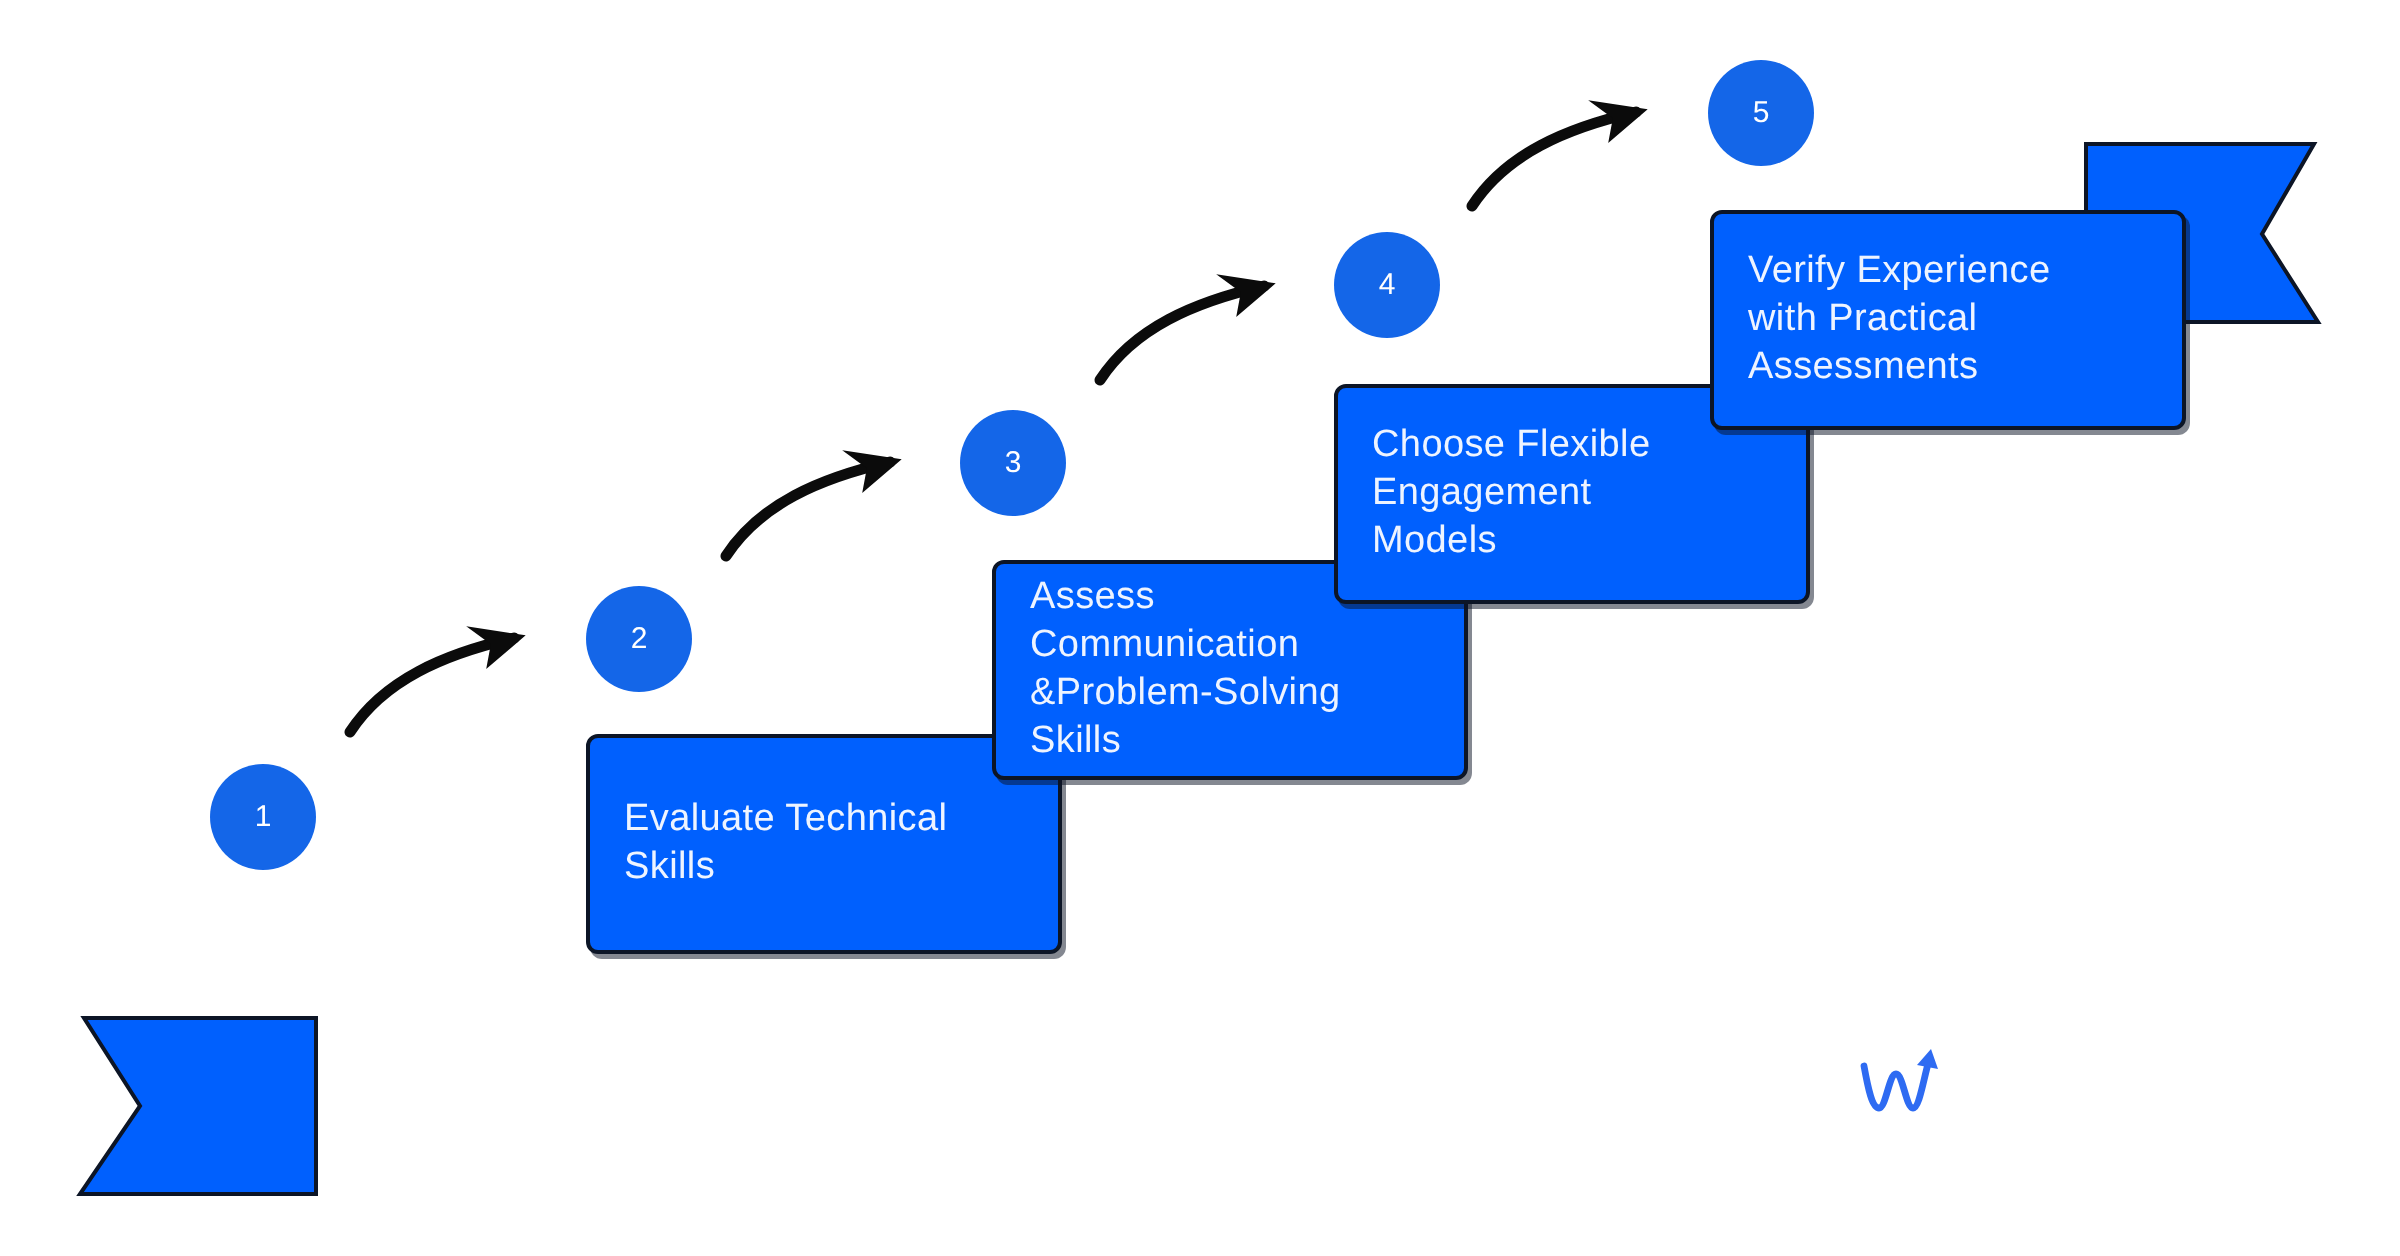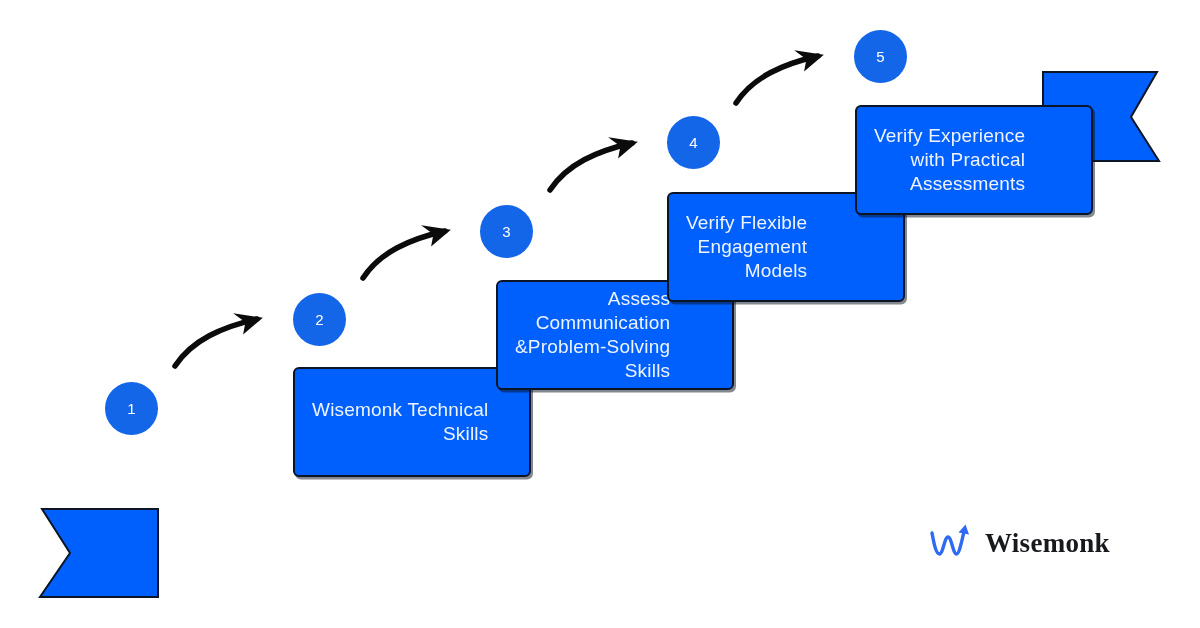--- a/index.html
+++ b/index.html
@@ -22,21 +22,20 @@
   .c5{left:854px;top:30px}
   
   .box{
     position:absolute;width:238px;height:110px;box-sizing:border-box;
     background:var(--box-blue,#0060fe);
     border:2px solid var(--outline,#0c1526);
     border-radius:6px;
     box-shadow:2px 2.5px 0 rgba(9,18,35,0.5);
     display:flex;align-items:center;
     padding:0 12px 0 17px;
-    text-align:right;
   }
   .b1{left:108px;top:454px}
   .b2{left:293px;top:367px}
   .b3{left:496px;top:280px}
   .b4{left:667px;top:192px}
   .b5{left:855px;top:105px}
   .label{
     color:var(--box-text,#eef4ff);
     font-size:19px;line-height:24px;letter-spacing:0.2px;
     white-space:pre-line;
@@ -59,39 +58,39 @@
   </svg>
 
   <div class="circle c1">
     <span>1</span>
   </div>
 
   <div class="circle c2">
     <span>2</span>
   </div>
   <div class="box b2">
-    <div class="label">Wisemonk Technical
+    <div class="label">Evaluate Technical
 Skills</div>
   </div>
 
   <div class="circle c3">
     <span>3</span>
   </div>
   <div class="box b3">
     <div class="label">Assess
 Communication
 &amp;Problem-Solving
 Skills</div>
   </div>
 
   <div class="circle c4">
     <span>4</span>
   </div>
   <div class="box b4">
-    <div class="label">Verify Flexible
+    <div class="label">Choose Flexible
 Engagement
 Models</div>
   </div>
 
   <div class="circle c5">
     <span>5</span>
   </div>
   <div class="box b5">
     <div class="label">Verify Experience
 with Practical
@@ -108,16 +107,15 @@
     <path d="M363,278 C380,252 410,239 445,231" marker-end="url(#ah)" style="fill:none;stroke:var(--arrow,#0b0b0b);stroke-width:5.5;stroke-linecap:round"></path>
     <path d="M550,190 C567,164 597,151 632,143" marker-end="url(#ah)" style="fill:none;stroke:var(--arrow,#0b0b0b);stroke-width:5.5;stroke-linecap:round"></path>
     <path d="M736,103 C753,77 783,64 818,56" marker-end="url(#ah)" style="fill:none;stroke:var(--arrow,#0b0b0b);stroke-width:5.5;stroke-linecap:round"></path>
   </svg>
 
   <div class="logo">
     <svg width="48" height="38" viewBox="0 0 48 38">
       <path d="M4,9 C6,20 8,30 11.5,30 C15,30 16.5,13 20,13 C23.5,13 25,30 28.5,30 C31.5,30 33.5,17 36,8" style="fill:none;stroke:var(--logo-blue,#2e6bf2);stroke-width:3.4;stroke-linecap:round;stroke-linejoin:round"></path>
       <path d="M30.5,8.5 L37.5,0.5 L41,10.5 Z" style="fill:var(--logo-blue,#2e6bf2)"></path>
     </svg>
-    <span class="logo-text">Wisemonk</span>
   </div>
 
 </div>
 
 </body></html>

